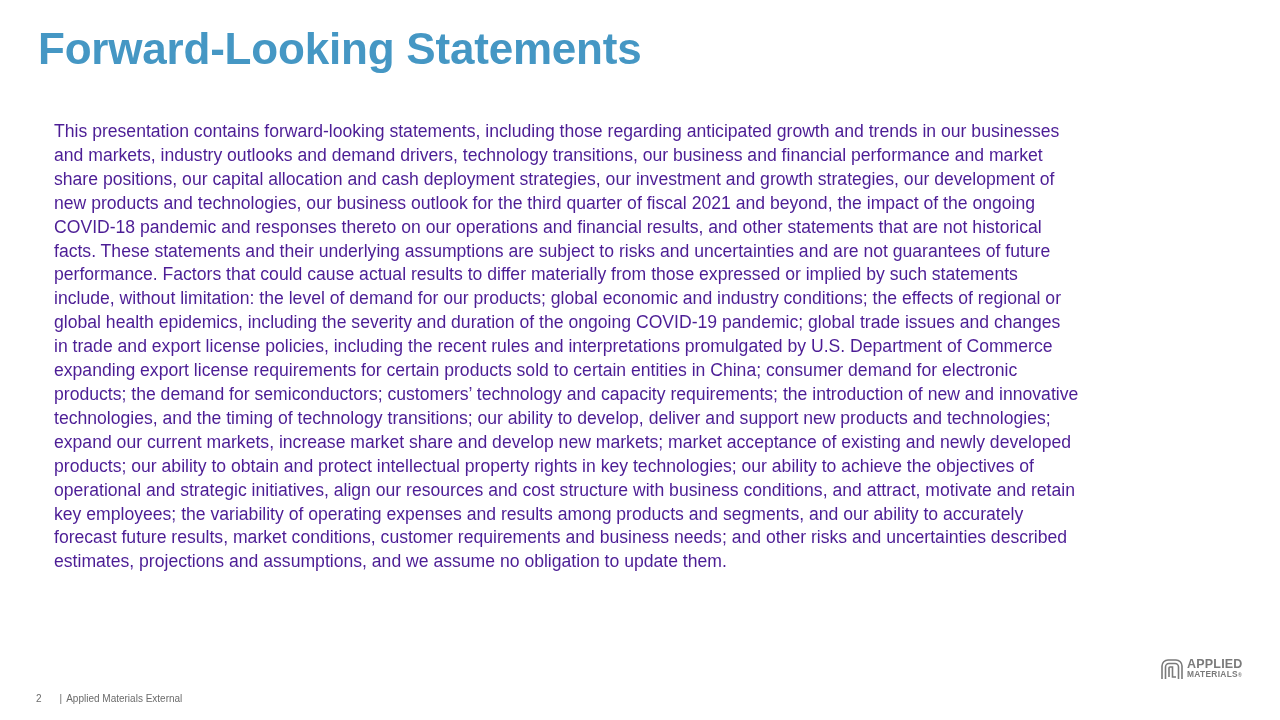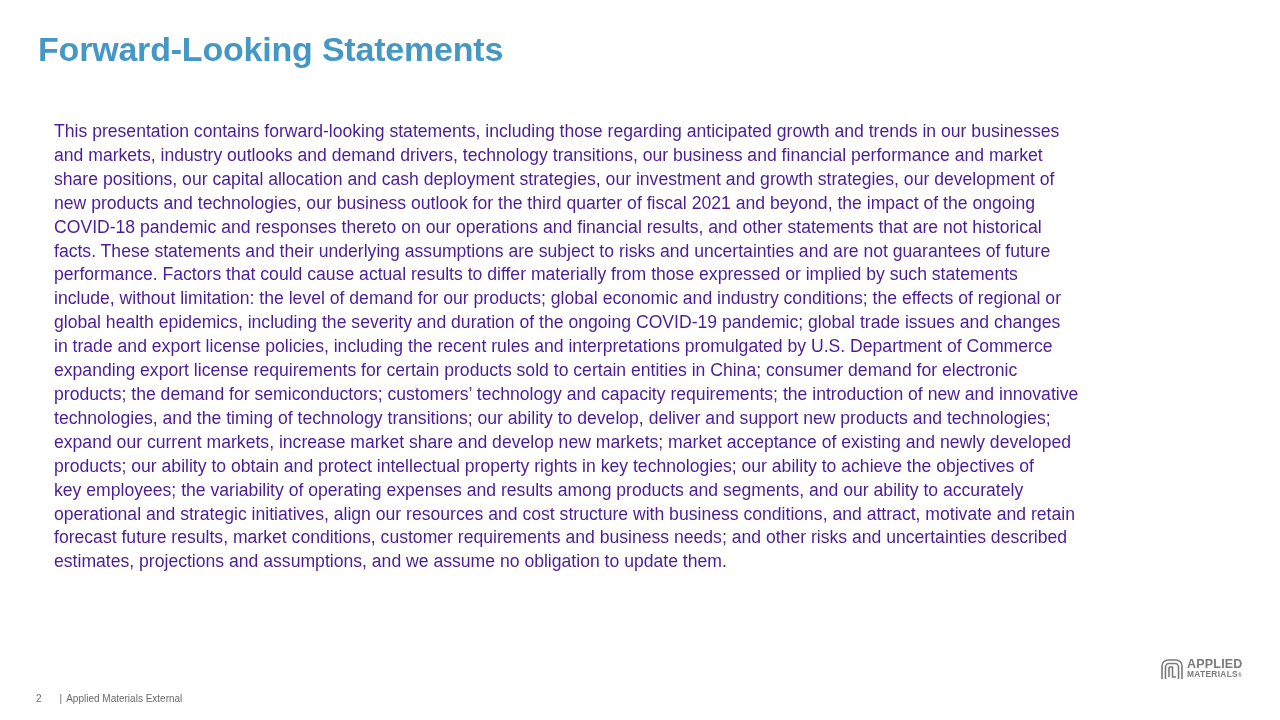--- a/index.html
+++ b/index.html
@@ -14,21 +14,21 @@
       position: relative;
       font-family: "Liberation Sans", sans-serif;
     }
     .slide-title {
       position: absolute;
       left: 38px;
       top: 24px;
       margin: 0;
       font-family: "Liberation Sans", sans-serif;
       font-weight: bold;
-      font-size: 34px;
+      font-size: 44px;
       line-height: 50px;
       color: #4597c4;
       letter-spacing: -0.2px;
     }
     .body-text {
       position: absolute;
       left: 38px;
       top: 104px;
       width: 1220px;
       margin: 16px;
@@ -105,22 +105,22 @@
   <span class="body-line">facts. These statements and their underlying assumptions are subject to risks and uncertainties and are not guarantees of future</span>
   <span class="body-line">performance. Factors that could cause actual results to differ materially from those expressed or implied by such statements</span>
   <span class="body-line">include, without limitation: the level of demand for our products; global economic and industry conditions; the effects of regional or</span>
   <span class="body-line">global health epidemics, including the severity and duration of the ongoing COVID-19 pandemic; global trade issues and changes</span>
   <span class="body-line">in trade and export license policies, including the recent rules and interpretations promulgated by U.S. Department of Commerce</span>
   <span class="body-line">expanding export license requirements for certain products sold to certain entities in China; consumer demand for electronic</span>
   <span class="body-line">products; the demand for semiconductors; customers’ technology and capacity requirements; the introduction of new and innovative</span>
   <span class="body-line">technologies, and the timing of technology transitions; our ability to develop, deliver and support new products and technologies;</span>
   <span class="body-line">expand our current markets, increase market share and develop new markets; market acceptance of existing and newly developed</span>
   <span class="body-line">products; our ability to obtain and protect intellectual property rights in key technologies; our ability to achieve the objectives of</span>
+  <span class="body-line">operational and strategic initiatives, align our resources and cost structure with business conditions, and attract, motivate and retain</span>
   <span class="body-line">key employees; the variability of operating expenses and results among products and segments, and our ability to accurately</span>
-  <span class="body-line">operational and strategic initiatives, align our resources and cost structure with business conditions, and attract, motivate and retain</span>
   <span class="body-line">forecast future results, market conditions, customer requirements and business needs;  and other risks and uncertainties described</span>
   <span class="body-line">estimates, projections and assumptions, and we assume no obligation to update them.</span>
 </div>
 
 <div class="footer">
   <span class="page-num">2</span>
   <span class="sep">|</span>
   <span>Applied Materials External</span>
 </div>
 

